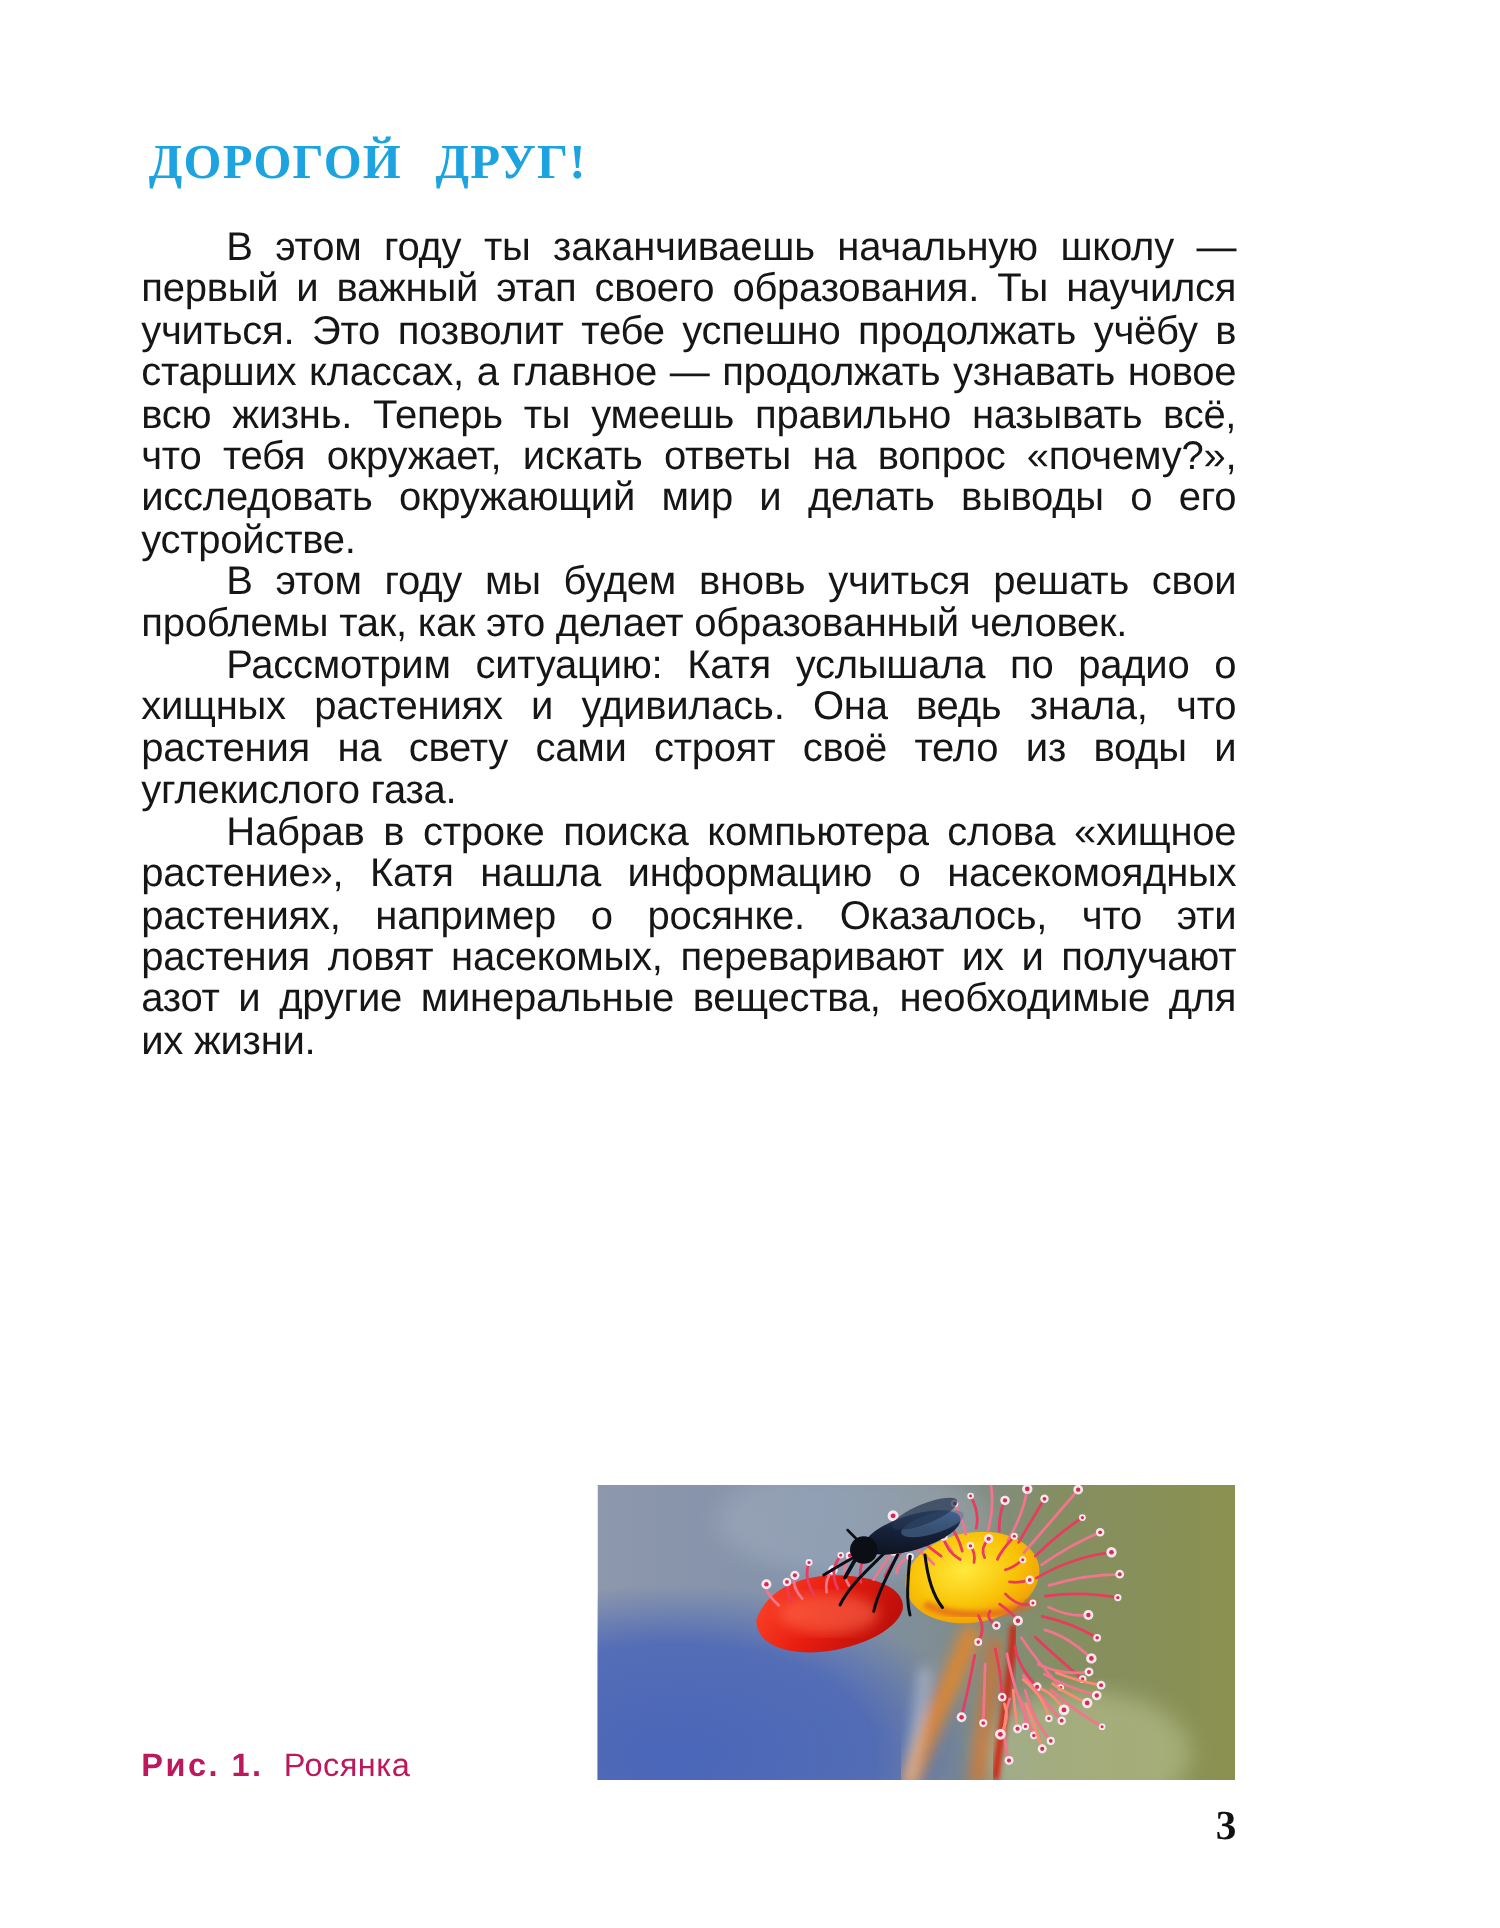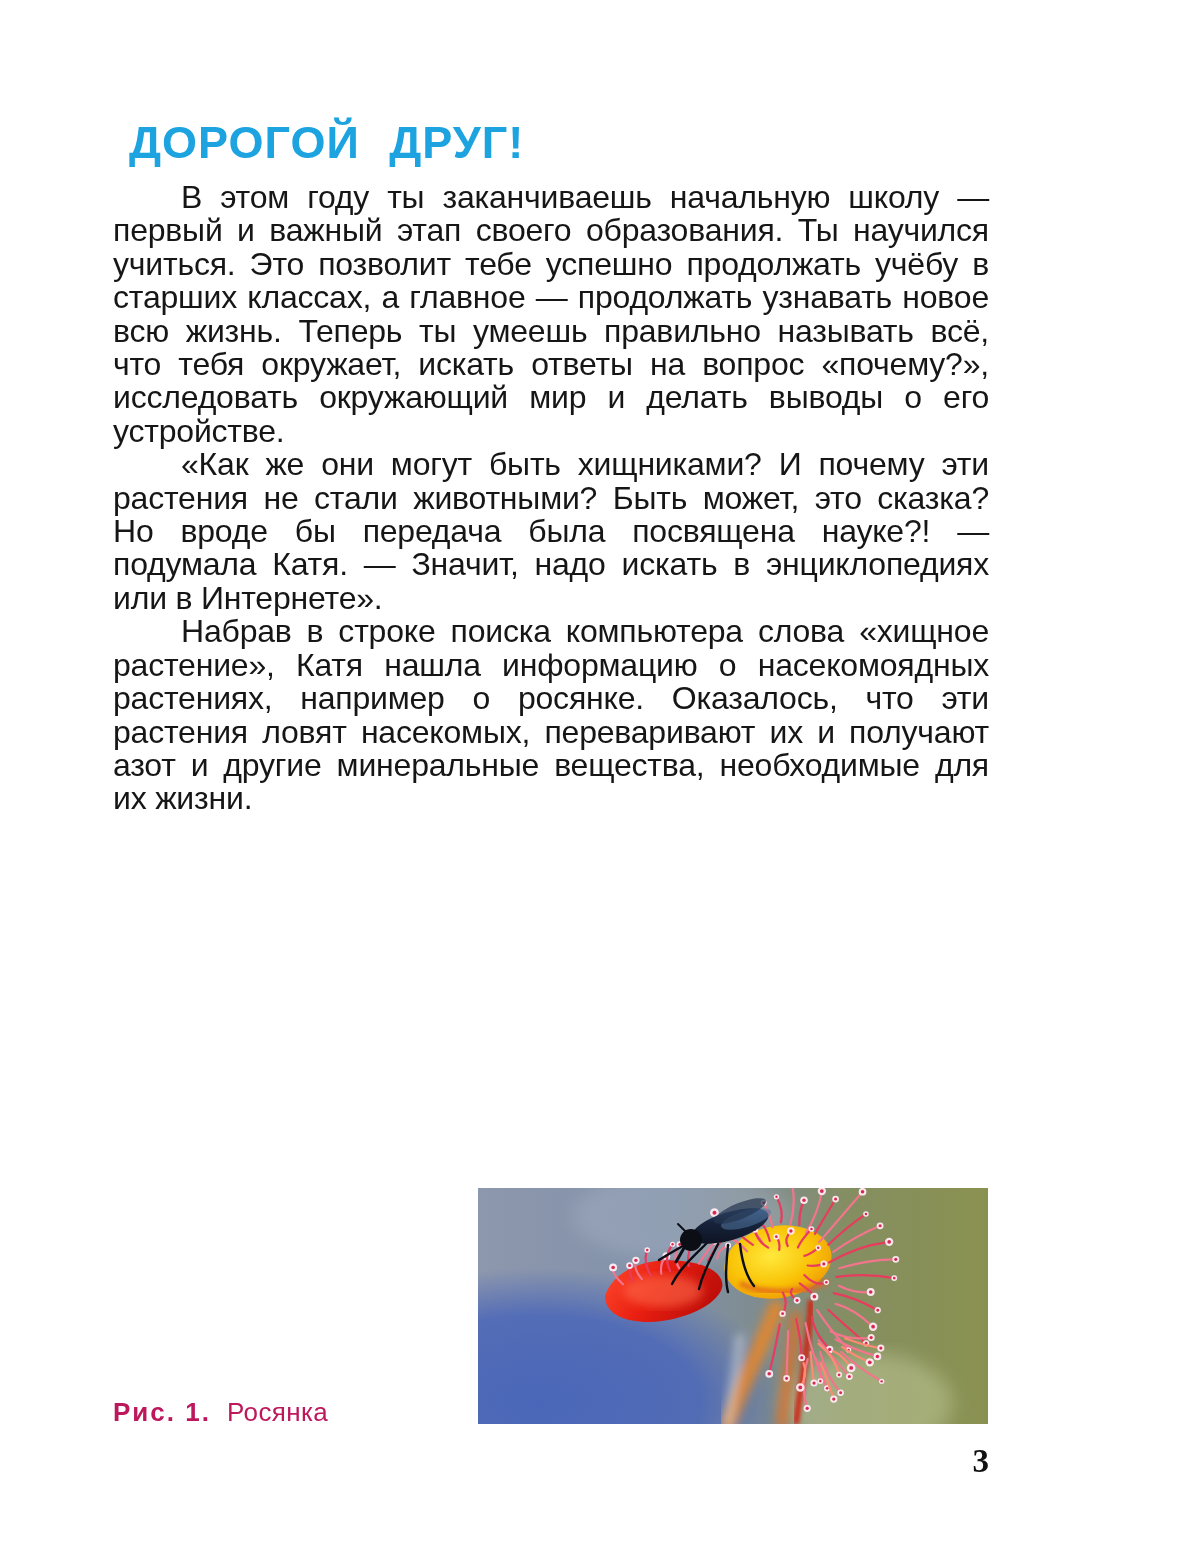--- a/index.html
+++ b/index.html
@@ -5,23 +5,23 @@
   html,body{margin:0;padding:0;background:#ffffff;}
   .page{
     position:relative;
     width:1200px;height:1542px;
     background:#ffffff;
     font-family:"Liberation Sans",sans-serif;
     color:#161616;
     overflow:hidden;
   }
   .heading{
-    position:absolute;left:113px;top:101px;margin:16px;
-    font-size:45px;font-weight:bold;
-    letter-spacing:1px;word-spacing:16px;
+    position:absolute;left:113px;top:101px;margin:6px;
+    font-size:39px;font-weight:bold;
+    letter-spacing:1px;word-spacing:16px;font-family:Liberation Serif, serif;
   }
   .text-column{
     position:absolute;left:113px;top:181px;width:876px;
     font-size:32px;line-height:33.4px;letter-spacing:-0.2px;
     text-align:justify;
     hyphens:auto;-webkit-hyphens:auto;
   }
   .text-column p{margin:0;text-indent:68px;}
   .figure{
     position:absolute;left:478px;top:1188px;width:510px;height:236px;margin:0;
@@ -42,21 +42,22 @@
 </style>
 </head>
 <body>
 
 <div class="page">
 
   <h1 class="heading" style="color: rgb(28, 163, 224);">ДОРОГОЙ ДРУГ!</h1>
 
   <div class="text-column">
     <p>В этом году ты заканчиваешь начальную школу — первый и важный этап своего образования. Ты научился учиться. Это позволит тебе успешно продолжать учёбу в старших классах, а главное — продолжать узнавать новое всю жизнь. Теперь ты умеешь правильно называть всё, что тебя окружает, искать ответы на вопрос «почему?», исследовать окружающий мир и делать выводы о его устройстве.</p>
-    <p>«Как же они могут быть хищниками? И почему эти растения не стали животными? Быть может, это сказка? Но вроде бы передача была посвящена науке?! — подумала Катя. — Значит, надо искать в энциклопедиях или в Интернете».</p>
+    <p>В этом году мы будем вновь учиться решать свои проблемы так, как это делает образованный человек.</p>
+    <p>Рассмотрим ситуацию: Катя услышала по радио о хищных растениях и удивилась. Она ведь знала, что растения на свету сами строят своё тело из воды и углекислого газа.</p>
     <p>Набрав в строке поиска компьютера слова «хищное растение», Катя нашла информацию о насекомоядных растениях, например о росянке. Оказалось, что эти растения ловят насекомых, переваривают их и получают азот и другие минеральные вещества, необходимые для их жизни.</p>
   </div>
 
   <figure class="figure">
     <svg viewBox="0 0 510 236" width="510" height="236" role="img">
       <defs>
         <linearGradient id="gBg" x1="0" y1="0" x2="1" y2="0">
           <stop offset="0" stop-color="#8d97ad"></stop>
           <stop offset="0.38" stop-color="#8191a9"></stop>
           <stop offset="0.56" stop-color="#7f8c8e"></stop>

